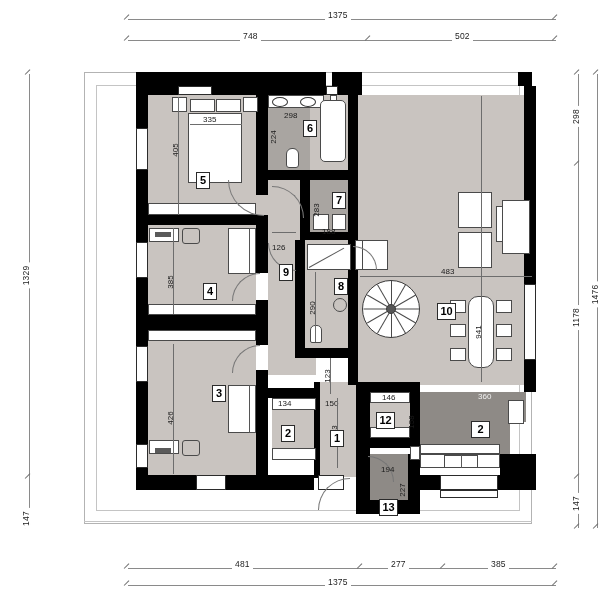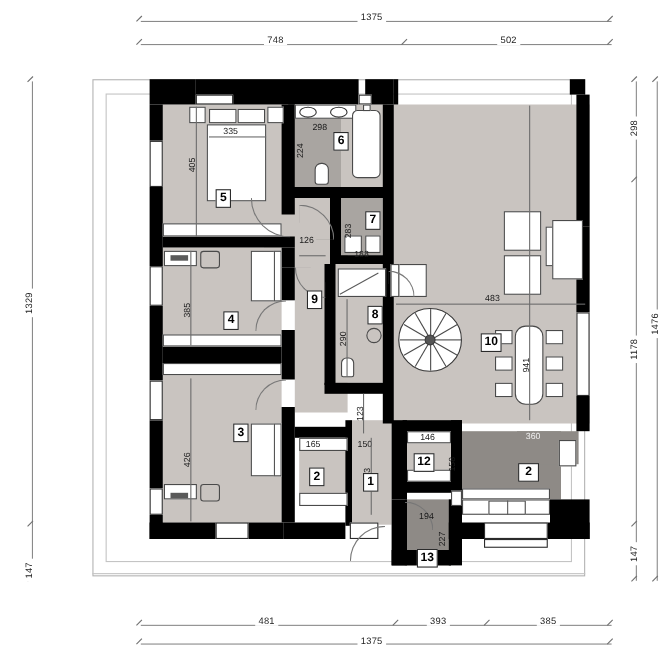--- a/index.html
+++ b/index.html
@@ -68,21 +68,21 @@
     <div class="dimtxt" style="left:452px;top:32px;">502</div>
   </div>
 
   <div>
     <div class="dimline h" style="left:128px;top:568px;width:428px;"></div>
     <div class="tick" style="left:125px;top:565px;"></div>
     <div class="tick" style="left:358px;top:565px;"></div>
     <div class="tick" style="left:441px;top:565px;"></div>
     <div class="tick" style="left:553px;top:565px;"></div>
     <div class="dimtxt" style="left:232px;top:560px;">481</div>
-    <div class="dimtxt" style="left:388px;top:560px;">393</div>
+    <div class="dimtxt" style="left:388px;top:560px;">277</div>
     <div class="dimtxt" style="left:488px;top:560px;">385</div>
   </div>
   <div>
     <div class="dimline h" style="left:128px;top:585px;width:428px;"></div>
     <div class="tick" style="left:125px;top:582px;"></div>
     <div class="tick" style="left:553px;top:582px;"></div>
     <div class="dimtxt" style="left:325px;top:578px;">1375</div>
   </div>
 
   <div>
@@ -297,35 +297,35 @@
   <div class="rdimline v" style="left:178px;top:97px;height:118px;"></div>
   <div class="rdim vert" style="left:169px;top:146px;">405</div>
 
   <div class="rdim" style="left:284px;top:112px;">298</div>
   <div class="rdim vert" style="left:267px;top:133px;">224</div>
 
   <div class="rdim vert" style="left:310px;top:206px;">283</div>
   <div class="rdim" style="left:322px;top:228px;">188</div>
 
   <div class="rdimline h" style="left:272px;top:232px;width:24px;"></div>
-  <div class="rdim" style="left:272px;top:215px;">126</div>
+  <div class="rdim" style="left:272px;top:244px;">126</div>
 
   <div class="rdimline v" style="left:315px;top:272px;height:70px;"></div>
   <div class="rdim vert" style="left:306px;top:304px;">290</div>
 
   <div class="rdimline v" style="left:330px;top:358px;height:36px;"></div>
   <div class="rdim vert" style="left:321px;top:372px;">123</div>
 
   <div class="rdimline v" style="left:173px;top:228px;height:86px;"></div>
   <div class="rdim vert" style="left:164px;top:278px;">385</div>
 
   <div class="rdimline v" style="left:173px;top:344px;height:130px;"></div>
   <div class="rdim vert" style="left:164px;top:414px;">426</div>
 
-  <div class="rdim" style="left:278px;top:400px;">165</div>
+  <div class="rdim" style="left:278px;top:400px;">134</div>
   <div class="rdim" style="left:325px;top:400px;">150</div>
   <div class="rdimline v" style="left:337px;top:398px;height:70px;"></div>
   <div class="rdim vert" style="left:328px;top:428px;">263</div>
 
   <div class="rdim" style="left:382px;top:394px;">146</div>
   <div class="rdim vert" style="left:405px;top:418px;">158</div>
 
   <div class="rdim" style="left:478px;top:393px;color:#f2f2f2;">360</div>
 
   <div class="rdimline h" style="left:360px;top:276px;width:172px;"></div>

